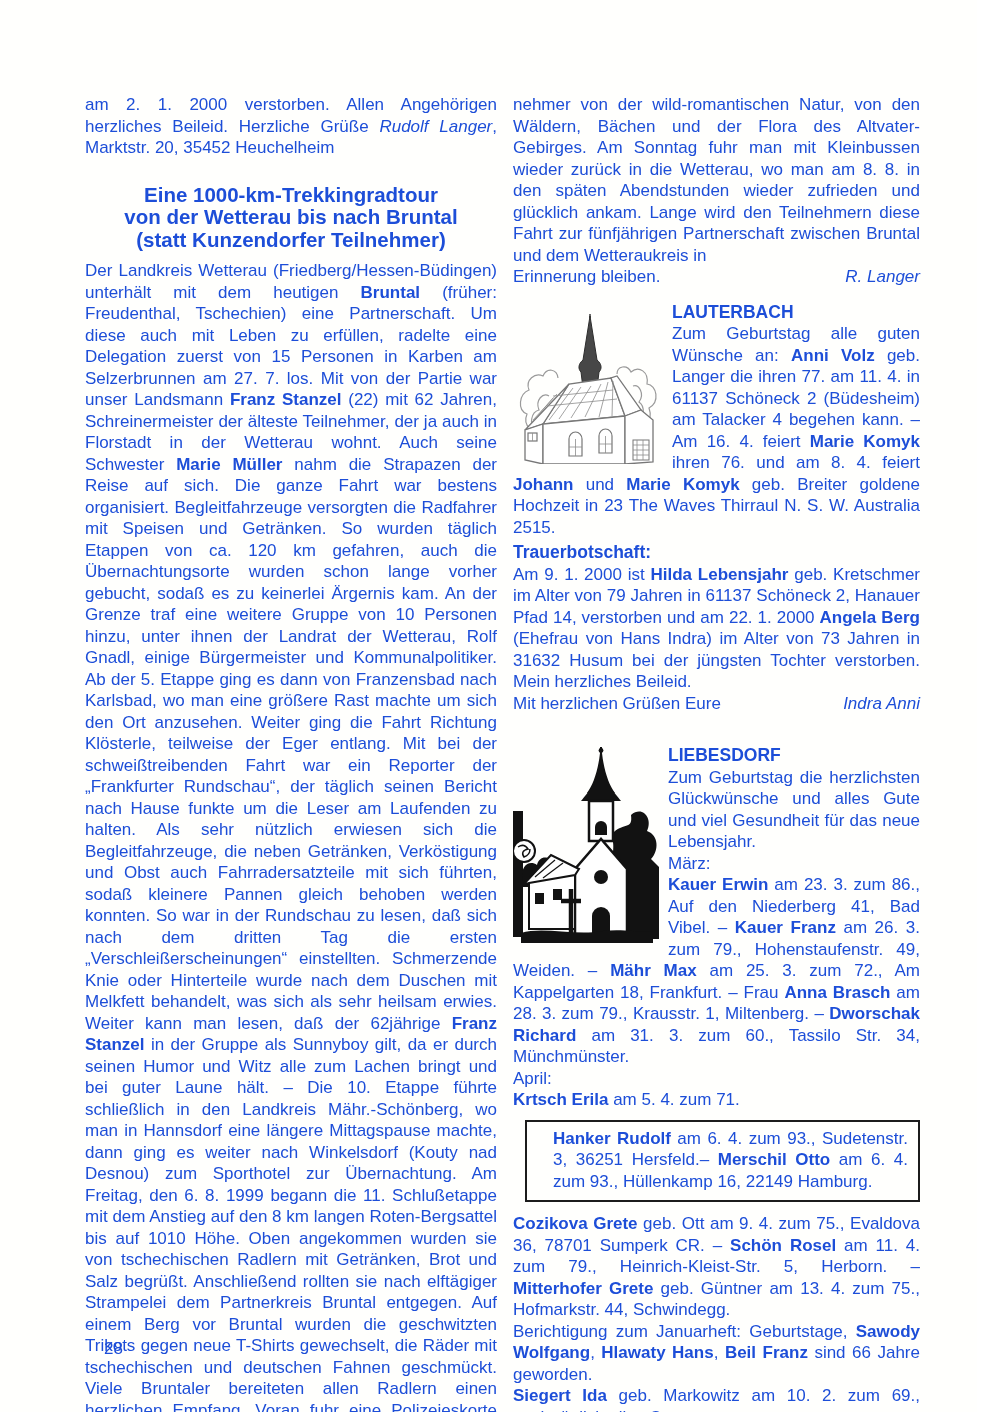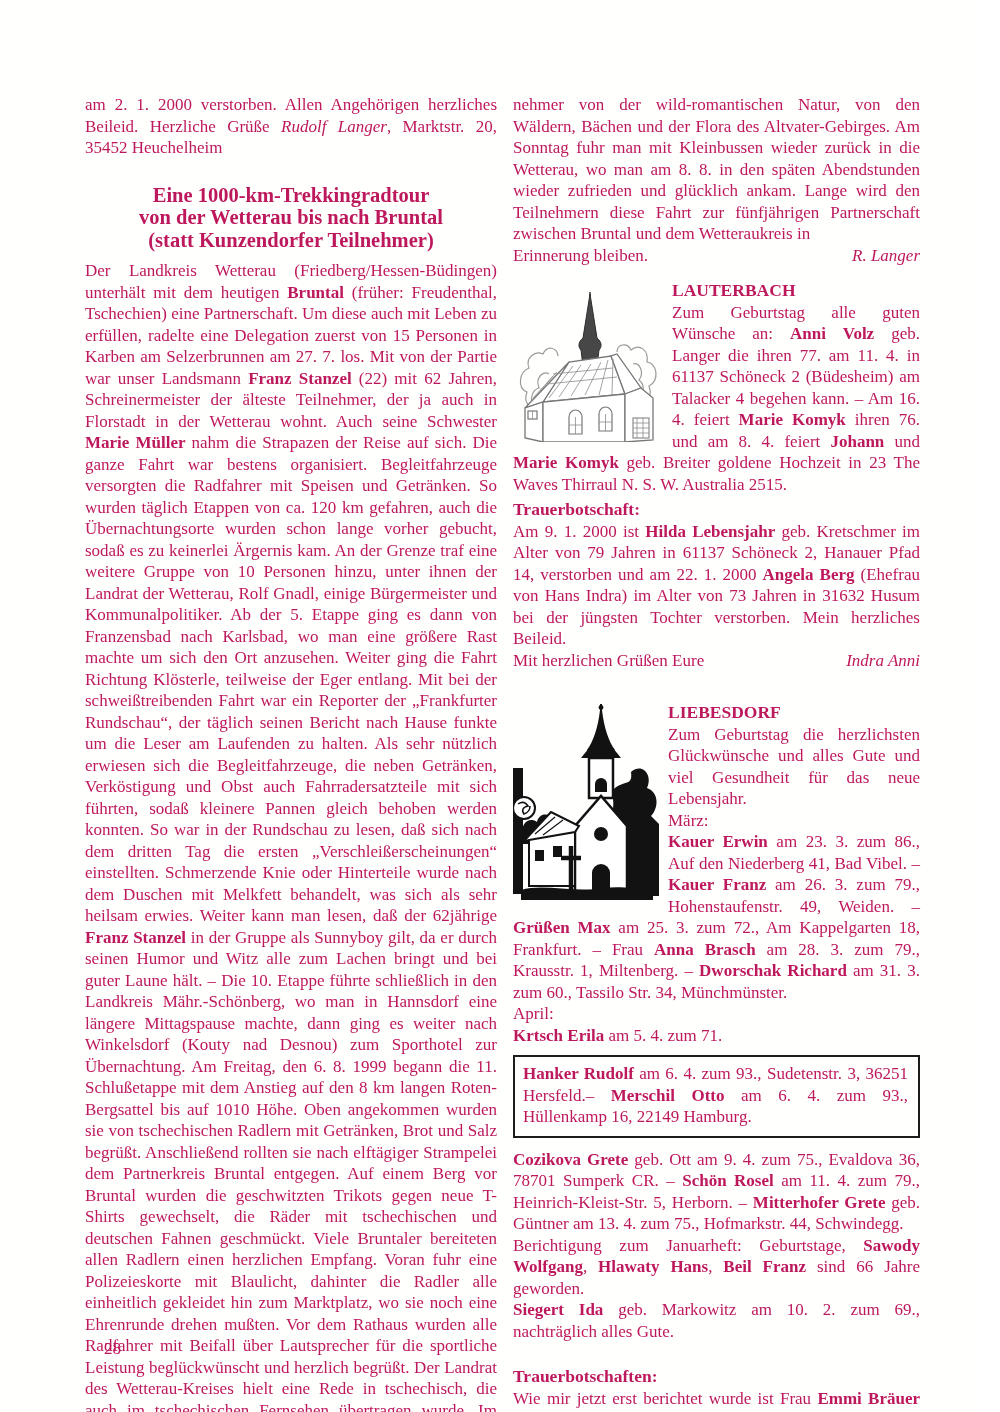--- a/index.html
+++ b/index.html
@@ -1,34 +1,34 @@
 <!DOCTYPE html>
 <html><head>
 <meta charset="utf-8">
 <style>
   html,body { margin:0; padding:0; background:#ffffff; }
   .page {
     position:relative; width:977px; height:1412px;
     background:#fffffd; overflow:hidden;
-    font-family:Liberation Serif, serif;
-    color:#be185d; font-size:17px; line-height:21.5px;
+    font-family:Liberation Sans, sans-serif;
+    color:#1d4ed8; font-size:17px; line-height:21.5px;
   }
   p { margin:0; text-align:justify; }
   .col-left  { position:absolute; left:85px;  top:94px; width:412px; }
   .col-right { position:absolute; left:513px; top:94px; width:407px; }
   .headline { font-weight:bold; text-align:center; font-size:20.5px; line-height:22.5px; margin:25px 0 9px 0; }
   .headline div { white-space:nowrap; }
   .sec-title { font-weight:bold; font-size:17.5px; margin:0; }
   .sigrow { display:flex; justify-content:space-between; }
   .sig { font-style:italic;text-align:right; }
   .church-wrap1 { float:left; width:150px; margin:12px 9px 4px 0; }
   .church-wrap2 { float:left; width:146px; margin:2px 9px 4px 0; }
   .clear { clear:both; }
   .sec { margin-top:14px; }
-  .box { border:2px solid #1c1c1c; padding:6px 10px 8px 8px; margin:9px 0 11px 0; }
+  .box { border:2px solid #1c1c1c; padding:6px 10px 8px 26px; margin:9px 0 11px 12px; }
   .pageno { position:absolute; left:104px; top:1338px; font-size:17px; }
   svg { display:block; }
 </style>
 </head>
 <body>
 
 <div class="page">
 
   <div class="col-left">
     <p>am 2. 1. 2000 verstorben. Allen Angehörigen herzliches Beileid. Herzliche Grüße <i>Rudolf Langer</i>, Marktstr. 20, 35452 Heuchelheim</p>
@@ -139,21 +139,21 @@
           <rect x="22" y="146" width="9" height="11" fill="#121212"></rect>
           <rect x="40" y="142" width="9" height="11" fill="#121212"></rect>
           <line x1="58" y1="142" x2="58" y2="188" stroke="#121212" stroke-width="4.5"></line>
           <line x1="48" y1="154" x2="68" y2="154" stroke="#121212" stroke-width="4.5"></line>
           <path d="M8 186 C30 179 60 189 90 184 C112 181 130 187 140 184 L140 196 L8 196 Z" fill="#121212"></path>
         </svg>
       </div>
       <h3 class="sec-title">LIEBESDORF</h3>
       <p>Zum Geburtstag die herzlichsten Glückwünsche und alles Gute und viel Gesundheit für das neue Lebensjahr.</p>
       <p>März:</p>
-      <p><b>Kauer Erwin</b> am 23. 3. zum 86., Auf den Niederberg 41, Bad Vibel. – <b>Kauer Franz</b> am 26. 3. zum 79., Hohenstaufenstr. 49, Weiden. – <b>Grüßen Max</b> am 25. 3. zum 72., Am Kappelgarten 18, Frankfurt. – Frau <b>Anna Brasch</b> am 28. 3. zum 79., Krausstr. 1, Miltenberg. – <b>Dworschak Richard</b> am 31. 3. zum 60., Tassilo Str. 34, Münchmünster.</p>
+      <p><b>Kauer Erwin</b> am 23. 3. zum 86., Auf den Niederberg 41, Bad Vibel. – <b>Kauer Franz</b> am 26. 3. zum 79., Hohenstaufenstr. 49, Weiden. – <b>Mähr Max</b> am 25. 3. zum 72., Am Kappelgarten 18, Frankfurt. – Frau <b>Anna Brasch</b> am 28. 3. zum 79., Krausstr. 1, Miltenberg. – <b>Dworschak Richard</b> am 31. 3. zum 60., Tassilo Str. 34, Münchmünster.</p>
       <div class="clear"></div>
       <p>April:</p>
       <p><b>Krtsch Erila</b> am 5. 4. zum 71.</p>
     </section>
 
     <div class="box">
       <p><b>Hanker Rudolf</b> am 6. 4. zum 93., Sudetenstr. 3, 36251 Hersfeld.– <b>Merschil Otto</b> am 6. 4. zum 93., Hüllenkamp 16, 22149 Hamburg.</p>
     </div>
 
     <section>

